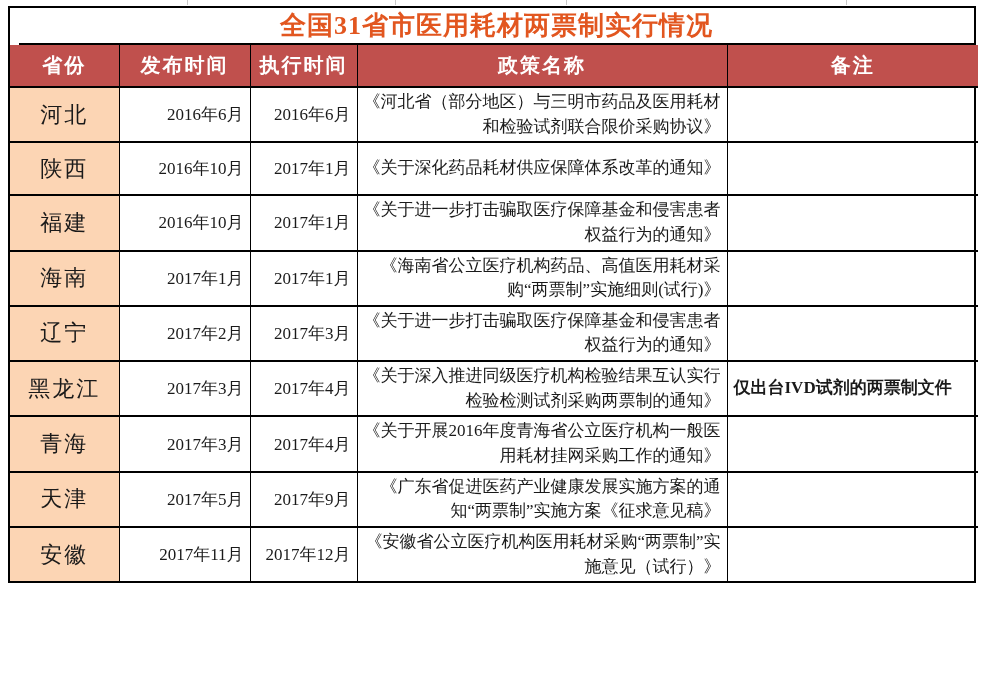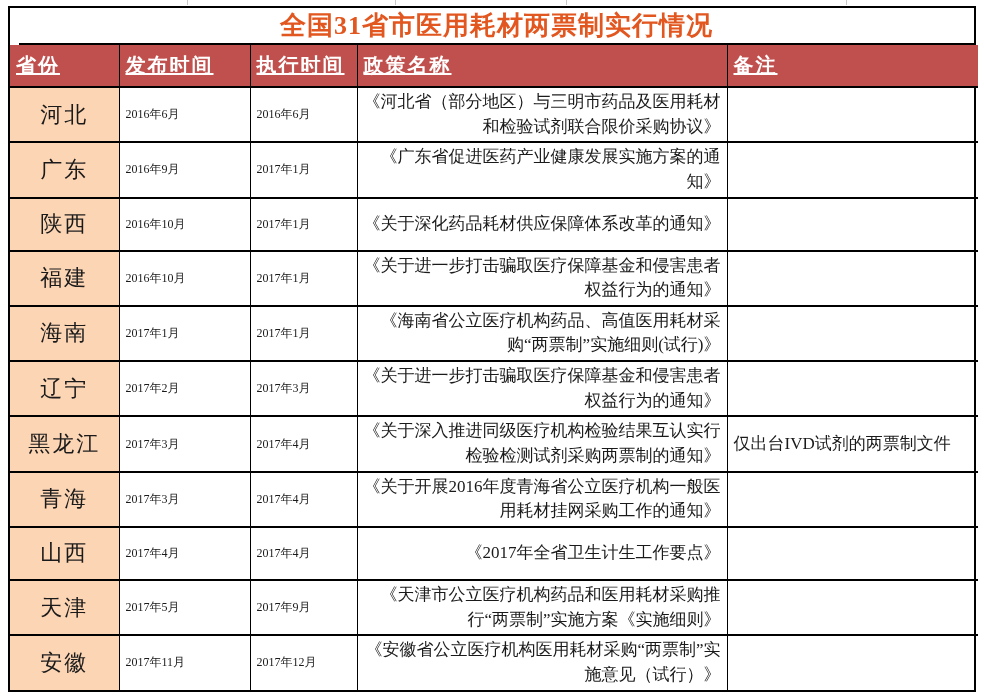--- a/index.html
+++ b/index.html
@@ -63,49 +63,49 @@
   table.data-table td:last-child { border-right: none; }
   table.data-table thead th { border-top: none; }
   table.data-table tbody tr:last-child td { border-bottom: none; }
 
   thead th {
     height: 37px;
     background: var(--header-bg, #c0504d);
     color: var(--header-text, #ffffff);
     font-size: 20px;
     font-weight: bold;
-    text-align: left;
+    text-align: center;
     vertical-align: middle;
     letter-spacing: 2px;
-    text-decoration: underline;
   }
   tbody td {
     height: 47px;
     vertical-align: middle;
     color: #1a1a1a;
   }
   td.cell-province {
     background: var(--province-bg, #fcd5b4);
     text-align: center;
     font-size: 22px;
     letter-spacing: 2px;
   }
   td.cell-date {
-    text-align: left;
-    font-size: 12px;
+    text-align: right;
+    font-size: 17px;
   }
   td.cell-policy {
     text-align: right;
     font-size: 17px;
     line-height: 1.45;
   }
   td.cell-note {
     text-align: left;
     font-size: 17px;
     line-height: 1.35;
+    font-weight: bold;
   }
 </style>
 </head>
 <body>
 
 <div class="sheet-strip">
   <div class="gridline" style="left:187px"></div>
   <div class="gridline" style="left:395px"></div>
   <div class="gridline" style="left:566px"></div>
   <div class="gridline" style="left:846px"></div>
@@ -136,27 +136,20 @@
     </thead>
     <tbody>
         <tr>
           <td class="cell-province">河北</td>
           <td class="cell-date">2016年6月</td>
           <td class="cell-date">2016年6月</td>
           <td class="cell-policy">《河北省（部分地区）与三明市药品及医用耗材和检验试剂联合限价采购协议》</td>
           <td class="cell-note"></td>
         </tr>
         <tr>
-          <td class="cell-province">广东</td>
-          <td class="cell-date">2016年9月</td>
-          <td class="cell-date">2017年1月</td>
-          <td class="cell-policy">《广东省促进医药产业健康发展实施方案的通知》</td>
-          <td class="cell-note"></td>
-        </tr>
-        <tr>
           <td class="cell-province">陕西</td>
           <td class="cell-date">2016年10月</td>
           <td class="cell-date">2017年1月</td>
           <td class="cell-policy">《关于深化药品耗材供应保障体系改革的通知》</td>
           <td class="cell-note"></td>
         </tr>
         <tr>
           <td class="cell-province">福建</td>
           <td class="cell-date">2016年10月</td>
           <td class="cell-date">2017年1月</td>
@@ -185,31 +178,24 @@
           <td class="cell-note">仅出台IVD试剂的两票制文件</td>
         </tr>
         <tr>
           <td class="cell-province">青海</td>
           <td class="cell-date">2017年3月</td>
           <td class="cell-date">2017年4月</td>
           <td class="cell-policy">《关于开展2016年度青海省公立医疗机构一般医用耗材挂网采购工作的通知》</td>
           <td class="cell-note"></td>
         </tr>
         <tr>
-          <td class="cell-province">山西</td>
-          <td class="cell-date">2017年4月</td>
-          <td class="cell-date">2017年4月</td>
-          <td class="cell-policy">《2017年全省卫生计生工作要点》</td>
-          <td class="cell-note"></td>
-        </tr>
-        <tr>
           <td class="cell-province">天津</td>
           <td class="cell-date">2017年5月</td>
           <td class="cell-date">2017年9月</td>
-          <td class="cell-policy">《天津市公立医疗机构药品和医用耗材采购推行“两票制”实施方案《实施细则》</td>
+          <td class="cell-policy">《广东省促进医药产业健康发展实施方案的通知“两票制”实施方案《征求意见稿》</td>
           <td class="cell-note"></td>
         </tr>
         <tr>
           <td class="cell-province">安徽</td>
           <td class="cell-date">2017年11月</td>
           <td class="cell-date">2017年12月</td>
           <td class="cell-policy">《安徽省公立医疗机构医用耗材采购“两票制”实施意见（试行）》</td>
           <td class="cell-note"></td>
         </tr>
       </tbody>

